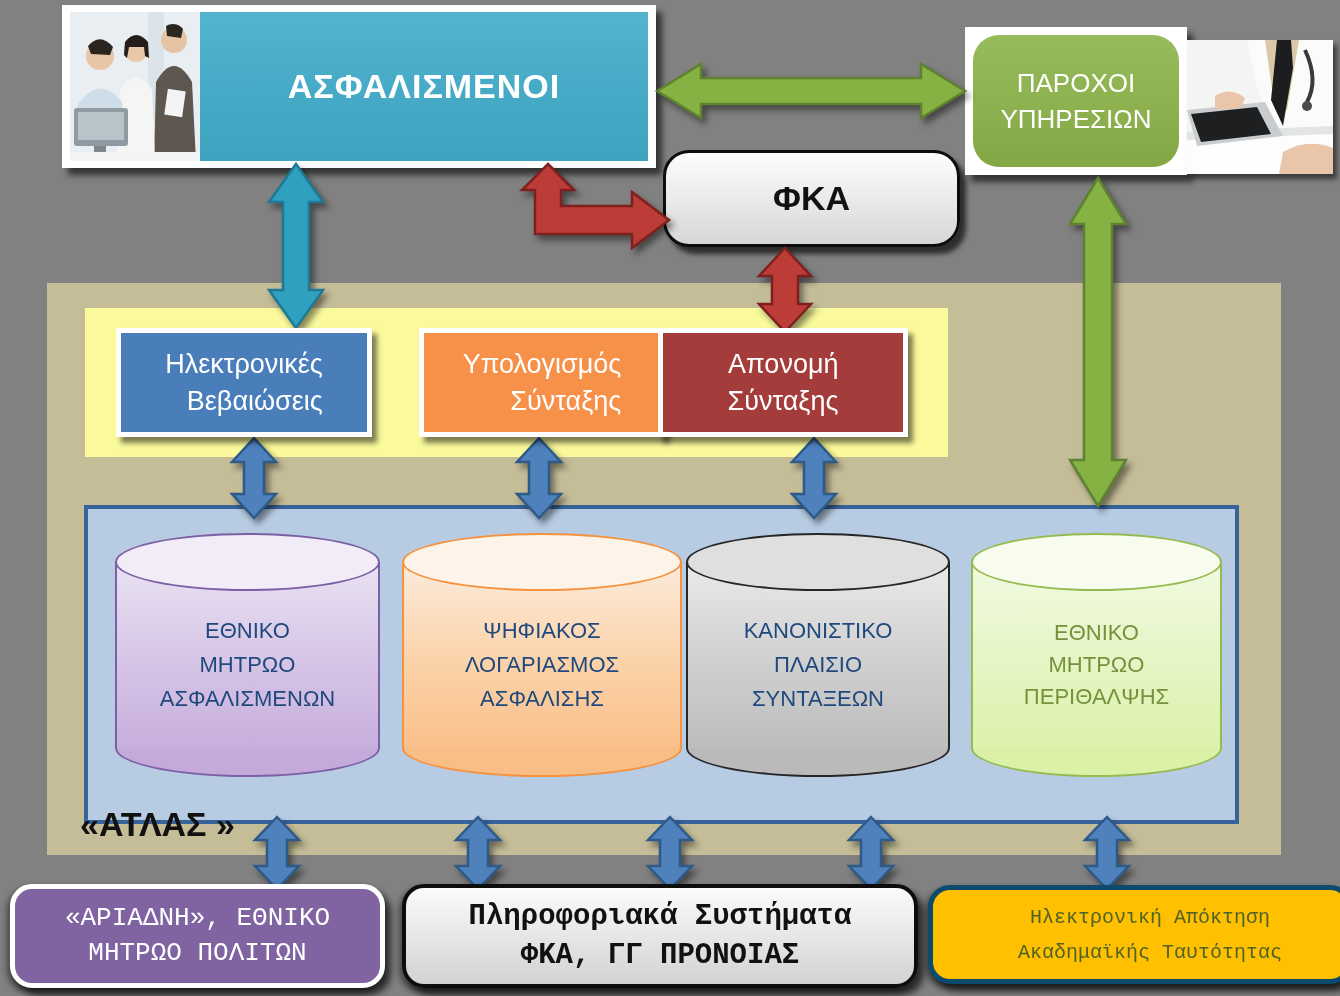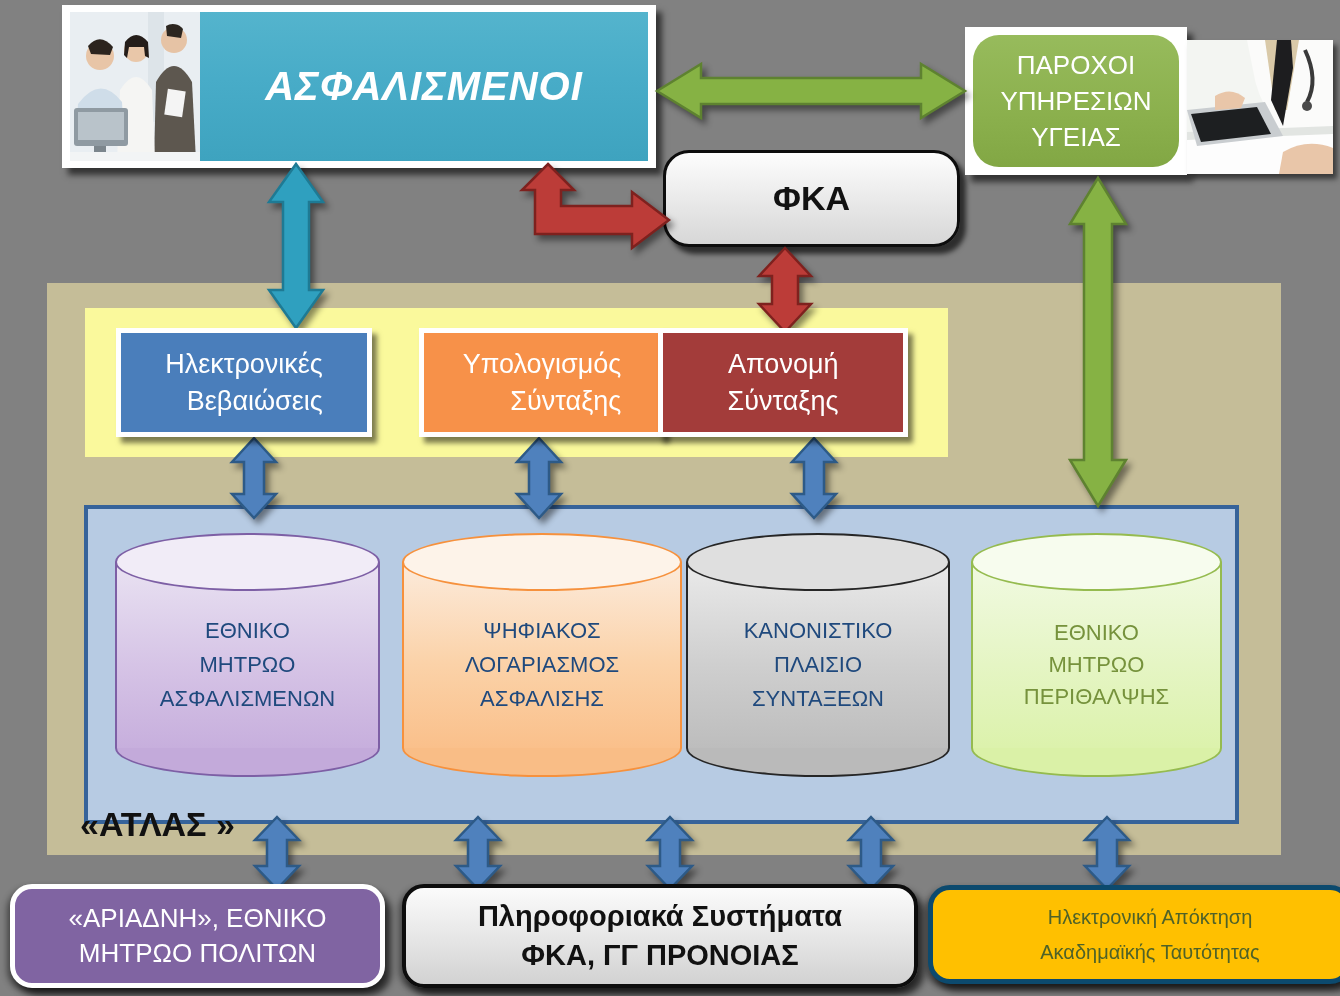--- a/index.html
+++ b/index.html
@@ -6,21 +6,21 @@
   body{font-family:"Liberation Sans","DejaVu Sans",sans-serif;background:#5a5a5a;}
   #stage{position:relative;width:1340px;height:996px;overflow:hidden;
          background:var(--background,#818181);}
 
   .abs{position:absolute;}
 
   
   .white-frame{background:#fff;box-shadow:6px 7px 6px rgba(0,0,0,.6);}
   .insured-fill{background:linear-gradient(180deg,#54b4cd 0%,var(--teal-box,#48ACC8) 45%,#3ea3bf 100%);
     display:flex;align-items:center;justify-content:center;color:#fff;font-weight:bold;
-    font-size:40px;letter-spacing:1px;font-style:italic;}
+    font-size:34px;letter-spacing:1px;}
   .providers-fill{background:linear-gradient(180deg,#97bb5c 0%,var(--green-box,#8BB04D) 60%,#82a744 100%);
     display:flex;align-items:center;justify-content:center;color:#fff;font-size:26px;
     text-align:center;line-height:36px;border-radius:26px;}
   .photo{box-shadow:4px 5px 5px rgba(0,0,0,.55);}
 
   
   .fka{border:3px solid #0d0d0d;border-radius:26px;
     background:linear-gradient(180deg,#fdfdfd 0%,#ececec 45%,#d7d7d7 100%);
     box-shadow:6px 7px 5px rgba(0,0,0,.65);
     display:flex;align-items:center;justify-content:center;
@@ -55,21 +55,21 @@
   .cyl-gray .top{background:#dfdfdf;border:2.5px solid #262626;}
   .cyl-gray .mid{background:linear-gradient(180deg,#eaeaea 0%,#cfcfcf 55%,#bdbdbd 100%);border-color:#262626;}
   .cyl-gray .bot{background:#bababa;border:2.5px solid #262626;}
   .cyl-green .top{background:#f7fcee;border:2.5px solid #95bb4f;}
   .cyl-green .mid{background:linear-gradient(180deg,#f1fae2 0%,#e5f5c4 55%,#dcf2ac 100%);border-color:#95bb4f;}
   .cyl-green .bot{background:#daf1a7;border:2.5px solid #95bb4f;}
   .cyl-green .lbl{color:var(--green-cylinder-text,#76923C);font-size:22px;line-height:32px;}
 
   
   .round-ext{border-radius:22px;box-shadow:6px 7px 7px rgba(0,0,0,.65),-3px 4px 6px rgba(0,0,0,.45);
-    display:flex;align-items:center;justify-content:center;text-align:center;}
+    display:flex;align-items:center;justify-content:center;text-align:center;font-family:Liberation Mono, monospace;}
   .round-ext span{display:block;}
   .ariadni{background:var(--purple-box,#8064A2);border:5px solid #fff;color:#fff;
     font-size:26px;line-height:35px;}
   .fka-sys{background:linear-gradient(180deg,#fbfbfb 0%,#e9e9e9 45%,#d2d2d2 100%);
     border:4px solid #0d0d0d;color:#111;font-weight:bold;font-size:29px;line-height:39px;}
   .acad{background:var(--gold-box,#FFC000);border:5px solid #0c4a6e;
     color:var(--gold-box-text,#4F6228);font-size:20px;line-height:35px;padding-left:20px;}
 
   .atlas{font-size:34px;font-weight:bold;color:#111;}
 
@@ -120,21 +120,20 @@
 
   <div class="abs fka" style="left:663px;top:150px;width:291px;height:91px;">
     <span>ΦΚΑ</span>
   </div>
 
   <div class="abs white-frame" style="left:965px;top:27px;width:222px;height:148px;">
     <div class="abs providers-fill" style="left:8px;top:8px;width:206px;height:132px;">
       <div>
         <span style="display:block">ΠΑΡΟΧΟΙ</span>
         <span style="display:block">ΥΠΗΡΕΣΙΩΝ</span>
-        <span style="display:block">ΥΓΕΙΑΣ</span>
       </div>
     </div>
   </div>
 
   <div class="abs photo" style="left:1187px;top:40px;width:146px;height:134px;background:#f4f6f4;overflow:hidden;">
     <svg width="146" height="134" viewBox="0 0 146 134">
       <rect width="146" height="134" fill="#f3f5f2"></rect>
 
       <path d="M60 0 L146 0 L146 110 L96 96 Q70 60 66 30 Z" fill="#fbfbfa"></path>
       <path d="M78 0 L112 0 L100 70 L88 70 Z" fill="#d9c9a8"></path>

